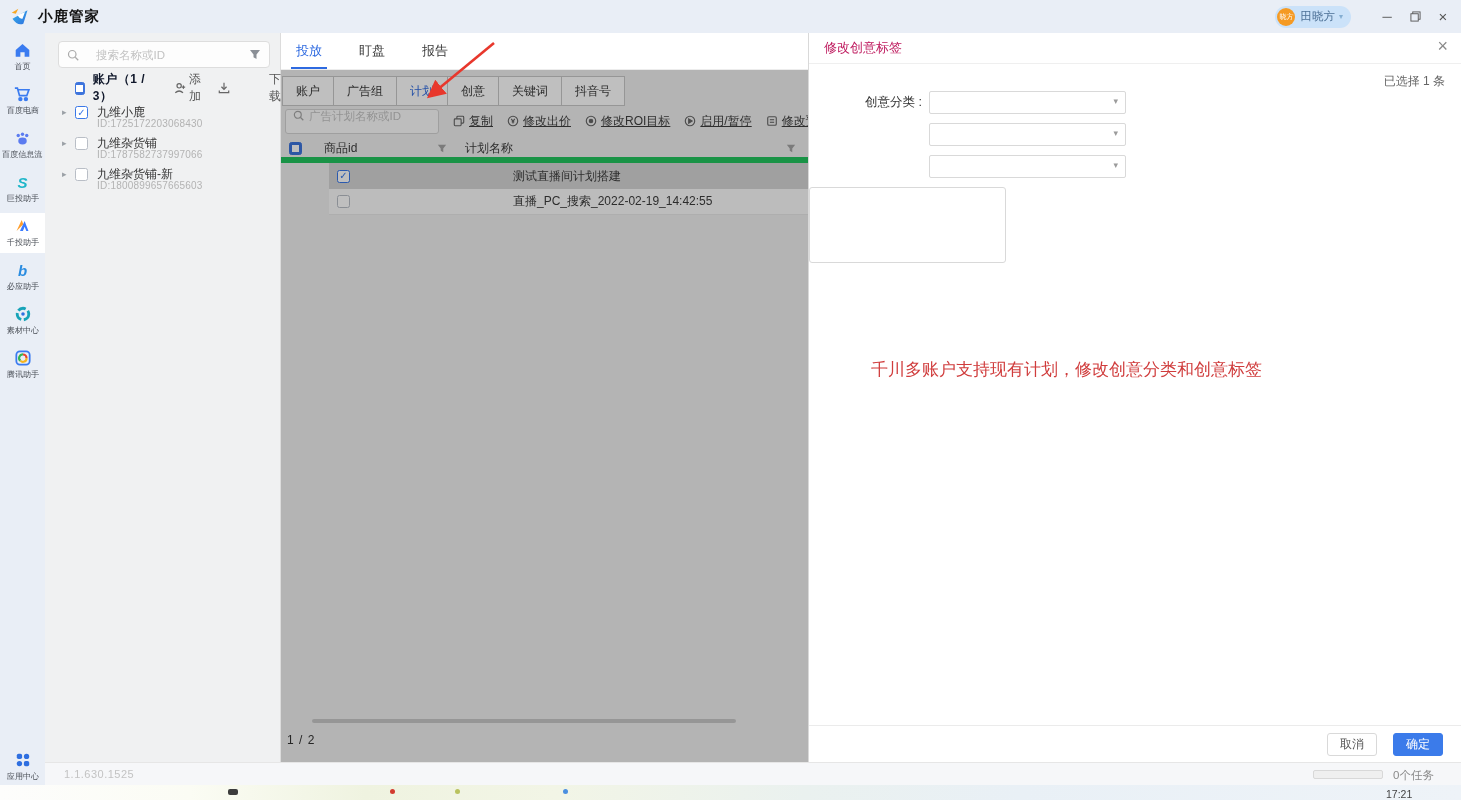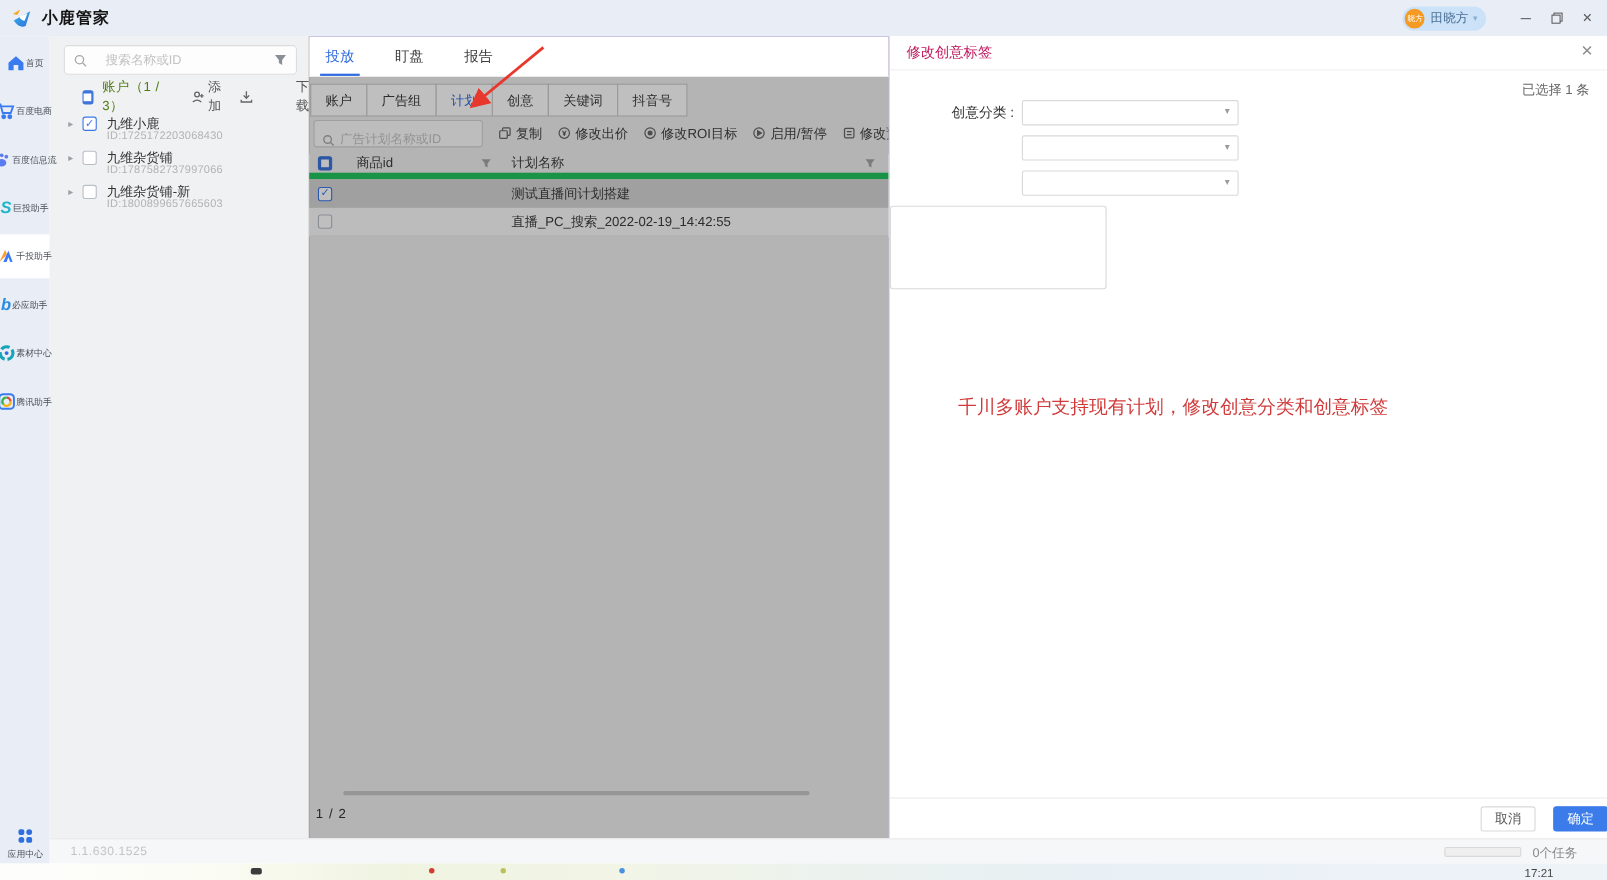--- a/index.html
+++ b/index.html
@@ -14,34 +14,34 @@
   .user-pill { height:22px; background:#cbe2f9; border-radius:11px; display:flex; align-items:center; padding:0 8px 0 2px; margin-right:22px; cursor:pointer; }
   .avatar { width:18px; height:18px; border-radius:50%; background:#f59a23; color:#fff; font-size:7px; display:flex; align-items:center; justify-content:center; margin-right:5px; }
   .user-name { font-size:11.5px; color:#4c7096; }
   .user-caret { font-size:8px; color:#85aed2; margin-left:4px; }
   .win-btn { width:28px; height:33px; display:flex; align-items:center; justify-content:center; color:#555; cursor:pointer; }
   .win-min { font-size:13px; }
   .win-close { font-size:15px; margin-right:4px; }
 
   
   .rail { position:absolute; left:0; top:33px; width:45px; height:752px; background:#e9eef6; z-index:15; display:flex; flex-direction:column; align-items:stretch; }
-  .rail-item { height:40px; margin-top:4px; display:flex; align-items:center; justify-content:center; cursor:pointer; }
+  .rail-item { height:40px; margin-top:4px; display:flex; flex-direction:column; align-items:center; justify-content:center; cursor:pointer; }
   .rail-item.active { background:#ffffff;text-align:center; }
   .rail-icon { height:18px; display:flex; align-items:center; justify-content:center; }
   .rail-label { font-size:8.5px; color:#4a4f57; margin-top:2px; white-space:nowrap; transform:scale(0.95); }
   .rail-spacer { flex:1; }
   .glyph-icon { font-weight:bold; font-size:15px; font-style:italic; }
 
   
   .accounts { position:absolute; left:45px; top:33px; width:236px; height:729px; background:#f0f1f2; border-right:1px solid #dcdcdc; z-index:10; }
   .acc-search { position:absolute; left:13px; top:8px; width:212px; height:27px; background:#fdfdfd; border:1px solid #ddd; border-radius:4px; display:flex; align-items:center; padding:0 8px;gap:11px; }
   .acc-search input { flex:1; border:none; outline:none; background:transparent; font-size:11.5px; color:#333; margin:0 6px; min-width:0; }
   .acc-search input::placeholder { color:#c2c2c2; }
   .acc-header { position:absolute; left:0; top:43px; width:236px; height:24px; display:flex; align-items:center; }
-  .acc-header-label { font-size:12px; color:#4d7c0f; font-weight:normal; margin-left:8px; letter-spacing:0.5px; }
+  .acc-header-label { font-size:12px; color:#0f172a; font-weight:bold; margin-left:8px; letter-spacing:0.5px; }
   .acc-action { display:flex; align-items:center; font-size:12px; color:#555; cursor:pointer; }
   .acc-action .ico { margin-right:3px; display:flex; }
   .acc-add { margin-left:27px; }
   .acc-dl { margin-left:16px;gap:36px; }
   .acc-list { position:absolute; left:0; top:70px; width:236px; }
   .acc-item { height:31px; position:relative; cursor:pointer; }
   .acc-caret { position:absolute; left:17px; top:4px; font-size:9px; color:#9aa0a6; }
   .acc-item .cb { position:absolute; left:30px; top:3px; }
   .acc-name { position:absolute; left:52px; top:1px; font-size:12px; color:#333; }
   .acc-id { position:absolute; left:52px; top:15px; font-size:10px; color:#b3b3b3; letter-spacing:0.2px; }
@@ -59,29 +59,29 @@
   .main-tab { font-size:13px; color:#3c3c3c; margin-right:27px; padding:0 5px 9px 5px; cursor:pointer; }
   .main-tab.active { color:#2e6ae0; border-bottom:2px solid #2e6ae0; padding-bottom:7px; }
   .main-body { position:absolute; left:0; top:37px; width:527px; height:692px; background:#f0f0f0; }
   .dim { position:absolute; inset:0; background:rgba(0,0,0,0.25); z-index:5; pointer-events:none; }
 
   .sub-tabs { position:absolute; left:2px; top:6px; display:flex; }
   .chip { height:30px; display:flex; align-items:center; padding:0 13px; background:#fff; border:1px solid #c9c9c9; margin-left:-1px; font-size:12px; color:#3c3c3c; cursor:pointer; white-space:nowrap; }
   .chip.active { color:#2e6ae0; position:relative; z-index:1; }
 
   .toolbar { position:absolute; left:4px; top:38px; width:900px; height:26px; display:flex; align-items:center; }
-  .tb-search { width:154px; height:25px; border:1px solid #d4d4d4; border-radius:3px; background:#fdfdfd; display:flex; align-items:flex-end; padding:0 7px; }
+  .tb-search { width:154px; height:25px; border:1px solid #d4d4d4; border-radius:3px; background:#fdfdfd; display:flex; align-items:flex-start; padding:0 7px; }
   .tb-search input { flex:1; border:none; outline:none; background:transparent; font-size:11.5px; min-width:0; margin-left:5px; }
   .tb-search input::placeholder { color:#c4c4c4; }
-  .tb-btn { display:flex; align-items:center; font-size:12px; color:#3f3f3f; margin-left:14px; cursor:pointer; white-space:nowrap; }
+  .tb-btn { display:flex; align-items:center; font-size:12px; color:#3f3f3f; margin-left:14px; cursor:pointer; white-space:nowrap;text-decoration:underline; }
   .tb-btn .ico { margin-right:4px; display:flex; color:#666; }
 
   .table { position:absolute; left:0; top:70px; width:527px; }
   .t-head { height:23px; background:#f0f0f0; display:flex; align-items:center; border-bottom:6px solid #22c55e; }
-  .t-row { height:26px; display:flex; align-items:center; }
+  .t-row { height:26px; display:flex; align-items:center;margin-left:48px; }
   .t-row.sel { background:#d6d6d6; }
   .t-row.plain { background:#fbfbfb; border-bottom:1px solid #e8e8e8; }
   .col-cb { width:29px; display:flex; justify-content:center; }
   .col-prod { width:145px; position:relative; font-size:12px; color:#3c3c3c; padding-left:14px; }
   .col-plan { flex:1; position:relative; font-size:12px; color:#3c3c3c; padding-left:10px; }
   .funnel { position:absolute; top:50%; transform:translateY(-50%); display:flex; }
   .f-prod { right:8px; } .f-plan { right:12px; }
 
   .hscroll { position:absolute; left:0; top:648px; width:527px; height:6px; }
   .hscroll .thumb { position:absolute; left:31px; top:1px; width:424px; height:4px; border-radius:2px; background:#c9c9c9; }
@@ -96,21 +96,21 @@
   .dr-title { font-size:13px; color:#be185d; margin-left:15px; }
   .dr-close { position:absolute; right:13px; top:3px; font-size:18px; color:#8a8a8a; cursor:pointer; }
   .dr-selected { position:absolute; right:16px; top:40px; font-size:12px; color:#666; }
   .dr-form { position:absolute; left:0; top:58px; }
   .f-row { display:flex; margin-bottom:9px; }
   .f-label { width:120px; text-align:right; padding-right:7px; font-size:12.5px; color:#333; line-height:23px; }
   .f-select { width:197px; height:23px; border:1px solid #d9d9d9; border-radius:2px; background:#fff; position:relative; cursor:pointer; }
   .f-select .sel-caret { position:absolute; right:7px; top:4px; font-size:9px; color:#9b9b9b; }
   .f-textarea { width:197px; height:76px; border:1px solid #d9d9d9; border-radius:3px; background:#fff; resize:none; outline:none; font-size:12px; padding:4px; }
   .dr-note { position:absolute; left:62px; top:325px; font-size:17px; color:#d03c3c; white-space:nowrap; }
-  .dr-foot { position:absolute; left:0; bottom:0; width:653px; height:37px; border-top:1px solid #ebebeb; display:flex; align-items:center; justify-content:flex-end; }
+  .dr-foot { position:absolute; left:0; bottom:0; width:653px; height:37px; border-top:1px solid #ebebeb; display:flex; align-items:center; justify-content:flex-end; padding-right:19px; }
   .btn { height:23px; padding:0 12px; font-size:12px; border-radius:3px; display:flex; align-items:center; cursor:pointer; }
   .btn-cancel { background:#fff; border:1px solid #d9d9d9; color:#555; margin-right:16px; }
   .btn-ok { background:#3b7bea; border:1px solid #3b7bea; color:#fff; }
 
   
   .statusbar { position:absolute; left:45px; top:762px; width:1416px; height:23px; background:#f6f7f9; border-top:1px solid #e6e6e6; z-index:12; }
   .sb-version { position:absolute; left:19px; top:5px; font-size:11px; color:#c3c3c3; letter-spacing:0.5px; }
   .sb-progress { position:absolute; right:78px; top:7px; width:70px; height:9px; background:#efefef; border:1px solid #d8d8d8; border-radius:2px; }
   .sb-tasks { position:absolute; right:27px; top:5px; font-size:11.5px; color:#8a8a8a; }
   .rail-bottom { position:absolute; left:0; top:715px; width:45px; height:37px; display:flex; flex-direction:column; align-items:center; justify-content:center; cursor:pointer; }

